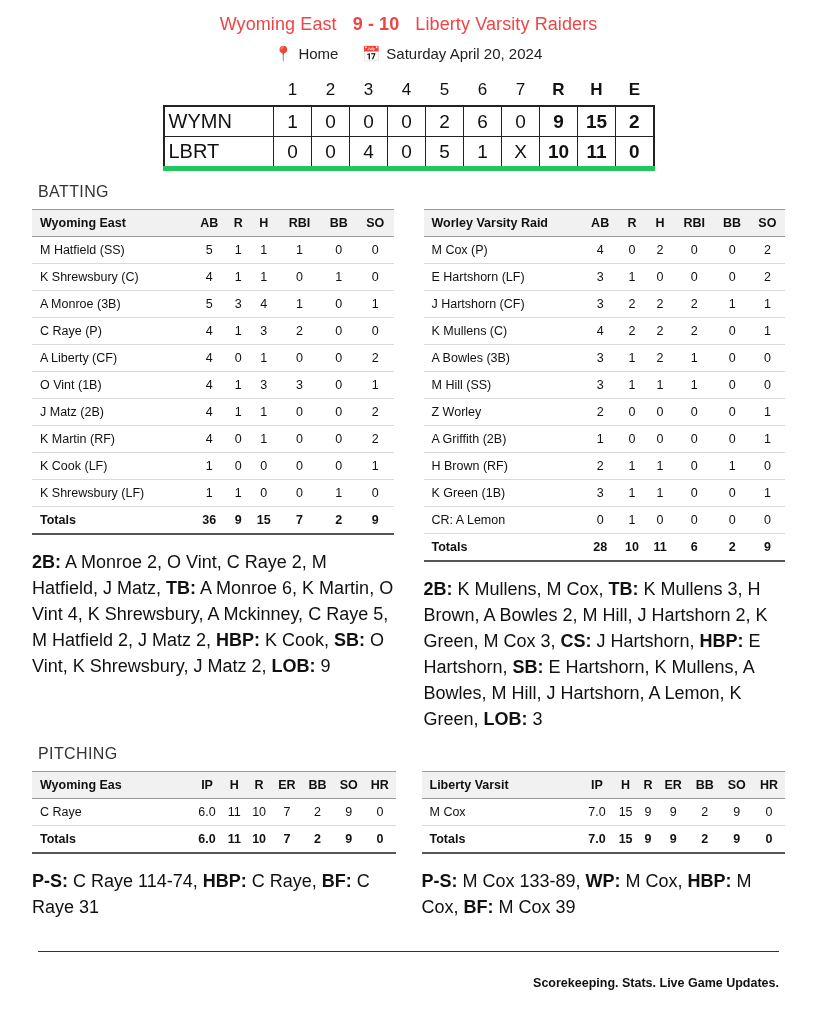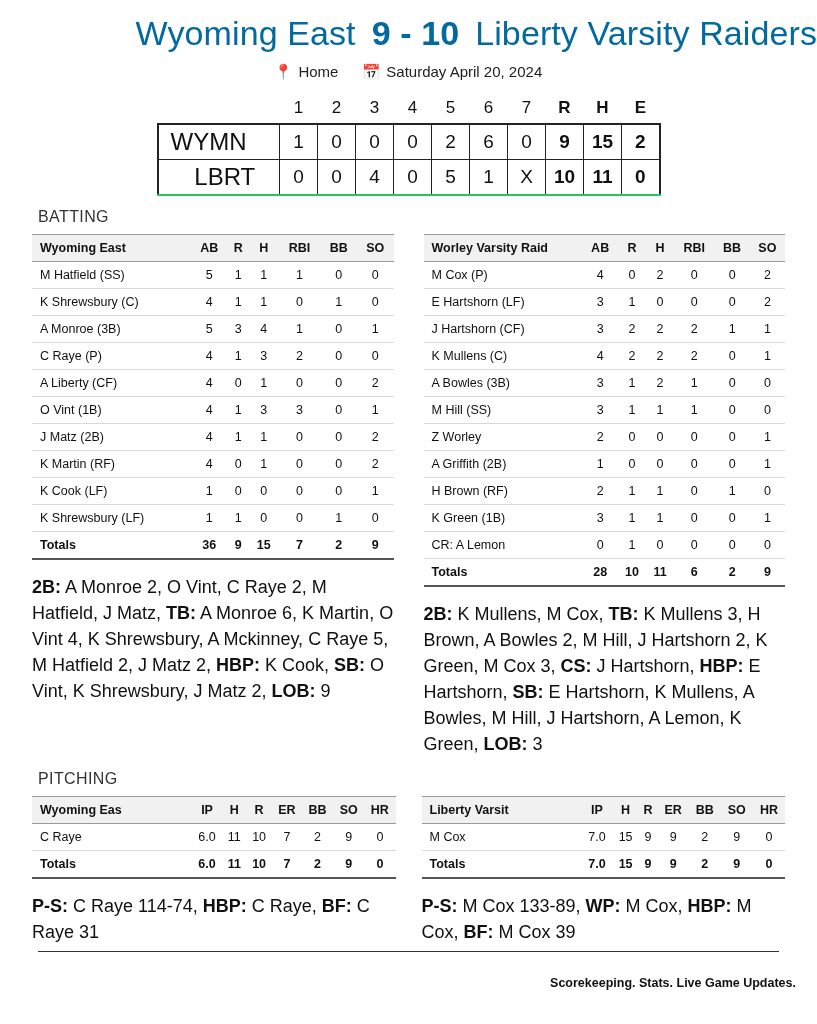--- a/index.html
+++ b/index.html
@@ -16,25 +16,24 @@
     margin: 0 auto;
     position: relative;
     overflow: hidden;
     padding: 0;
   }
   .scoreboard-head {
     text-align: center;
     padding-top: 14px;
   }
   .matchup {
-    font-size: 34px;
-    color: #0369a1;
+    font-size: 18px;
+    color: #ef4444;
     white-space: nowrap;
     letter-spacing: 0.1px;
-    text-align: right;
   }
   .matchup .team {
     font-weight: 400;
   }
   .matchup .score {
     font-weight: 700;
     margin: 0 16px;
   }
   .meta {
     margin-top: 10px;
@@ -68,31 +67,31 @@
   }
   table.linescore th {
     font-weight: 400;
     font-size: 17px;
     padding-bottom: 5px;
   }
   table.linescore th.rhe-h, table.linescore td.rhe {
     font-weight: 700;
   }
   table.linescore th.name-col, table.linescore td.name-col {
-    width: 122px;
+    width: 110px;
     text-align: left;
-    padding-left: 12px;
-    font-size: 24px;
+    padding-left: 4px;
+    font-size: 20px;
   }
   .ls-body td {
     border-left: 1px solid #222;
   }
   .ls-body td:first-child { border-left: none; }
   .ls-body tr.row-top td { border-top: 2px solid #222; border-bottom: 1px solid #222;}
-  .ls-body tr.row-bot td { border-bottom: 2px solid #22c55e; text-align: center; }
+  .ls-body tr.row-bot td { border-bottom: 5px solid #22c55e; }
   .ls-outer {
     border-left: 2px solid #222;
     border-right: 2px solid #222;
   }
 
   
   .section-title {
     font-size: 16px;
     color: #333;
     margin: 12px 0 8px 38px;
@@ -157,21 +156,21 @@
 
   .footer-rule {
     position: absolute;
     left: 38px;
     right: 38px;
     bottom: 72px;
     border-top: 1px solid #333;
   }
   .footer-text {
     position: absolute;
-    right: 21px;
+    right: 38px;
     bottom: 34px;
     font-size: 12.5px;
     font-weight: 700;
     color: #111;
   }
 </style>
 </head>
 <body>
 
 <div class="page">

